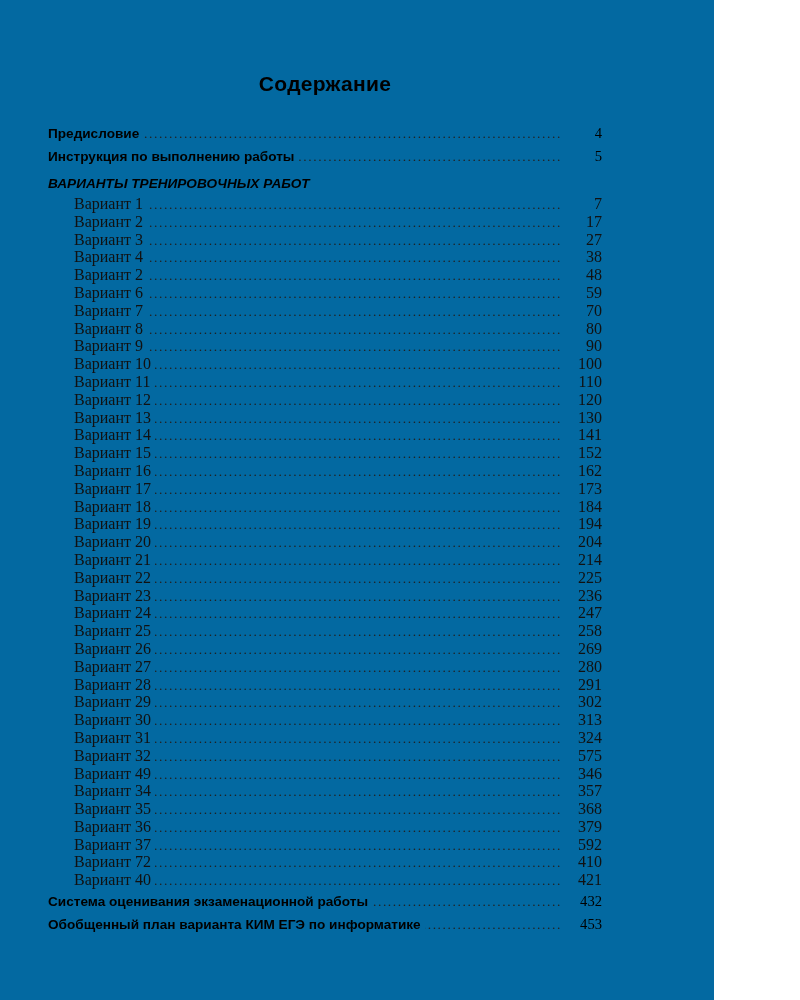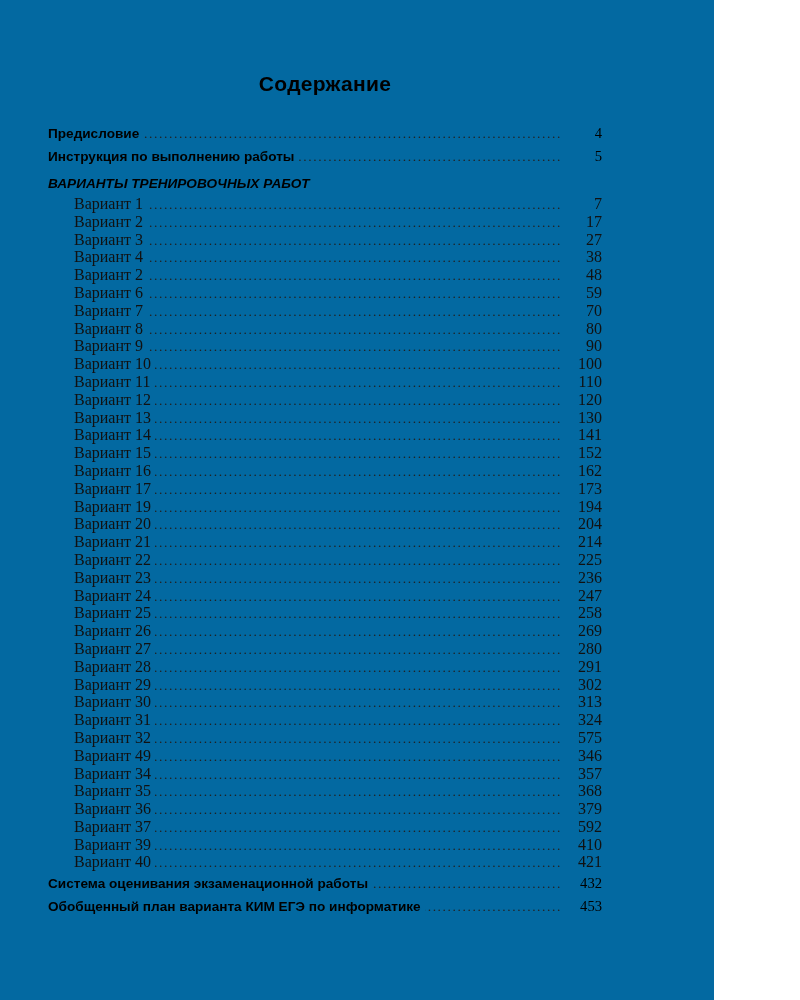--- a/index.html
+++ b/index.html
@@ -199,20 +199,25 @@
     <span class="leader"></span>
     <span class="pagenum">162</span>
   </div>
 
   <div class="row indent">
     <span class="label">Вариант 17</span>
     <span class="leader"></span>
     <span class="pagenum">173</span>
   </div>
 
+  <div class="row indent">
+    <span class="label">Вариант 18</span>
+    <span class="leader"></span>
+    <span class="pagenum">184</span>
+  </div>
 
   <div class="row indent">
     <span class="label">Вариант 19</span>
     <span class="leader"></span>
     <span class="pagenum">194</span>
   </div>
 
   <div class="row indent">
     <span class="label">Вариант 20</span>
     <span class="leader"></span>
@@ -316,21 +321,21 @@
   </div>
 
   <div class="row indent">
     <span class="label">Вариант 37</span>
     <span class="leader"></span>
     <span class="pagenum">592</span>
   </div>
 
 
   <div class="row indent">
-    <span class="label">Вариант 39</span>
+    <span class="label">Вариант 72</span>
     <span class="leader"></span>
     <span class="pagenum">410</span>
   </div>
 
   <div class="row indent">
     <span class="label">Вариант 40</span>
     <span class="leader"></span>
     <span class="pagenum">421</span>
   </div>
 

